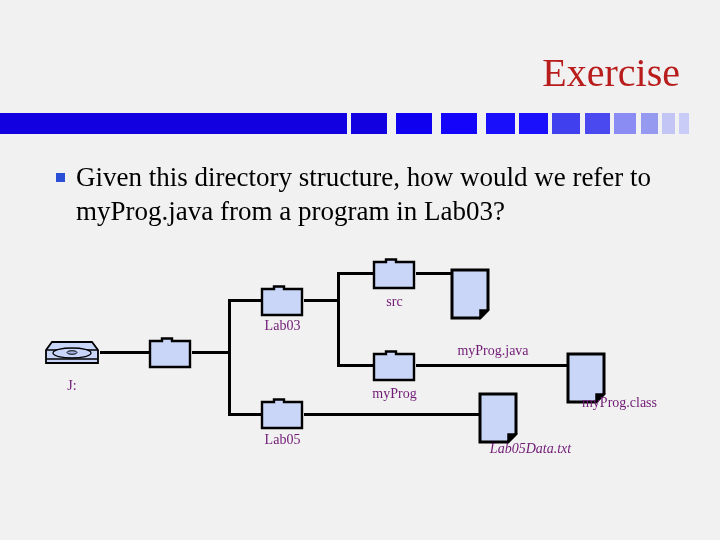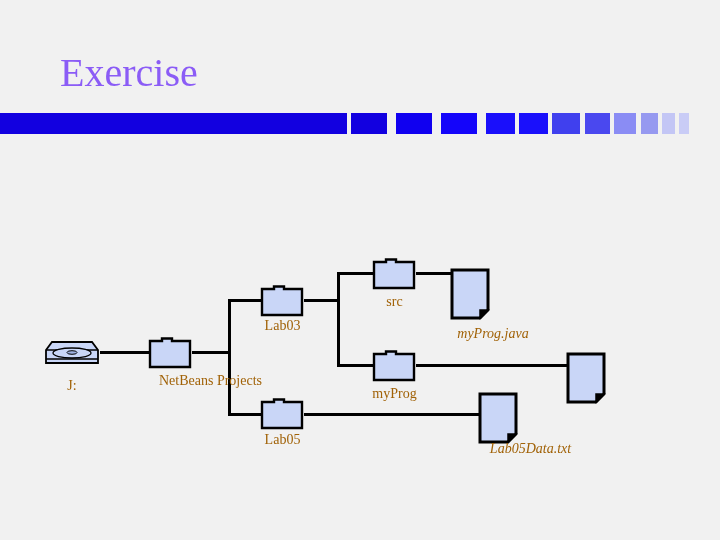--- a/index.html
+++ b/index.html
@@ -19,23 +19,24 @@
     height: 540px;
     background: #f1f1f1;
   }
 
   
   #title {
     position: absolute;
     left: 60px;
     top: 50px;
     width: 620px;
+    text-align: right;
     font-size: 40px;
     line-height: 46px;
-    color: #8b5cf6;
+    color: #b91c1c;
     font-family: "Liberation Serif", "DejaVu Serif", serif;
     white-space: nowrap;
   }
 
   
   #accent-bar {
     position: absolute;
     left: 0px;
     top: 113px;
     height: 21px;
@@ -81,21 +82,21 @@
     width: 720px;
     height: 540px;
   }
   .node {
     position: absolute;
   }
   .node-label {
     position: absolute;
     font-size: 14px;
     line-height: 16px;
-    color: #a16207;
+    color: #701a75;
     font-family: "Liberation Serif", "DejaVu Serif", serif;
     white-space: nowrap;
     text-align: center;
   }
   .conn {
     position: absolute;
     background: #000000;
   }
   .conn-h { height: 3px; }
   .conn-v { width: 3px; }
@@ -115,20 +116,26 @@
       <div class="bar-seg" style="left: 486px; width: 29px; background: rgb(26, 15, 251);"></div>
       <div class="bar-seg" style="left: 519px; width: 29px; background: rgb(26, 16, 251);"></div>
       <div class="bar-seg" style="left: 552px; width: 28px; background: rgb(64, 64, 238);"></div>
       <div class="bar-seg" style="left: 585px; width: 25px; background: rgb(74, 72, 239);"></div>
       <div class="bar-seg" style="left: 614px; width: 22px; background: rgb(138, 140, 244);"></div>
       <div class="bar-seg" style="left: 641px; width: 17px; background: rgb(150, 153, 240);"></div>
       <div class="bar-seg" style="left: 662px; width: 13px; background: rgb(195, 198, 245);"></div>
       <div class="bar-seg" style="left: 679px; width: 10px; background: rgb(201, 204, 246);"></div>
     </div>
 
+  <div id="body-block">
+    <div class="bullet-row">
+      <span class="bullet-mark"></span>
+      <span class="bullet-text">Given this directory structure, how would we refer to myProg.java from a program in Lab03?</span>
+    </div>
+  </div>
 
   <div id="diagram">
       <div class="conn conn-h" style="left: 100px; top: 351px; width: 50px;"></div>
       <div class="conn conn-h" style="left: 192px; top: 351px; width: 39px;"></div>
       <div class="conn conn-v" style="left: 228px; top: 299px; height: 117px;"></div>
       <div class="conn conn-h" style="left: 228px; top: 299px; width: 34px;"></div>
       <div class="conn conn-h" style="left: 228px; top: 413px; width: 34px;"></div>
       <div class="conn conn-h" style="left: 304px; top: 299px; width: 36px;"></div>
       <div class="conn conn-v" style="left: 337px; top: 272px; height: 95px;"></div>
       <div class="conn conn-h" style="left: 337px; top: 272px; width: 36px;"></div>
@@ -141,46 +148,46 @@
           <path d="M8,2 L48,2 L54,10 L54,23 L2,23 L2,10 Z" fill="#c9d6f7" stroke="#000000" stroke-width="1.8" stroke-linejoin="miter"></path>
           <path d="M2,10 L54,10" stroke="#000000" stroke-width="1.6"></path>
           <path d="M2,19 L54,19" stroke="#000000" stroke-width="1.4"></path>
           <ellipse cx="28" cy="13" rx="19" ry="5" fill="#c9d6f7" stroke="#000000" stroke-width="1.3"></ellipse>
           <ellipse cx="28" cy="12.5" rx="5" ry="1.8" fill="#9fb2e2" stroke="#000000" stroke-width="1"></ellipse>
         </svg></div>
       <div class="node-label" style="left: 44px; top: 378px; width: 56px;">J:</div>
       <div class="node" style="left: 148px; top: 337px; width: 44px; height: 32px;"><svg width="44" height="32" viewBox="0 0 44 32">
           <path d="M2,30 L2,4 L14,4 L14,1.5 L24,1.5 L24,4 L42,4 L42,30 Z" fill="#c9d6f7" stroke="#000000" stroke-width="2.4" stroke-linejoin="miter"></path>
         </svg></div>
-      <div class="node-label" style="left: 128px; top: 373px; width: 165px;">NetBeans Projects</div>
       <div class="node" style="left: 260px; top: 285px; width: 44px; height: 32px;"><svg width="44" height="32" viewBox="0 0 44 32">
           <path d="M2,30 L2,4 L14,4 L14,1.5 L24,1.5 L24,4 L42,4 L42,30 Z" fill="#c9d6f7" stroke="#000000" stroke-width="2.4" stroke-linejoin="miter"></path>
         </svg></div>
       <div class="node-label" style="left: 240px; top: 318px; width: 85px; text-align: center;">Lab03</div>
       <div class="node" style="left: 260px; top: 398px; width: 44px; height: 32px;"><svg width="44" height="32" viewBox="0 0 44 32">
           <path d="M2,30 L2,4 L14,4 L14,1.5 L24,1.5 L24,4 L42,4 L42,30 Z" fill="#c9d6f7" stroke="#000000" stroke-width="2.4" stroke-linejoin="miter"></path>
         </svg></div>
       <div class="node-label" style="left: 240px; top: 432px; width: 85px;">Lab05</div>
       <div class="node" style="left: 372px; top: 258px; width: 44px; height: 32px;"><svg width="44" height="32" viewBox="0 0 44 32">
           <path d="M2,30 L2,4 L14,4 L14,1.5 L24,1.5 L24,4 L42,4 L42,30 Z" fill="#c9d6f7" stroke="#000000" stroke-width="2.4" stroke-linejoin="miter"></path>
         </svg></div>
       <div class="node-label" style="left: 352px; top: 294px; width: 85px;">src</div>
       <div class="node" style="left: 372px; top: 350px; width: 44px; height: 32px;"><svg width="44" height="32" viewBox="0 0 44 32">
           <path d="M2,30 L2,4 L14,4 L14,1.5 L24,1.5 L24,4 L42,4 L42,30 Z" fill="#c9d6f7" stroke="#000000" stroke-width="2.4" stroke-linejoin="miter"></path>
         </svg></div>
       <div class="node-label" style="left: 352px; top: 386px; width: 85px;">myProg</div>
       <div class="node" style="left: 450px; top: 268px; width: 40px; height: 52px;"><svg width="40" height="52" viewBox="0 0 40 52">
           <path d="M2,2 L38,2 L38,42 L30,50 L2,50 Z" fill="#c9d6f7" stroke="#000000" stroke-width="3" stroke-linejoin="miter"></path>
           <path d="M38,42 L30,42 L30,50 Z" fill="#000000" stroke="#000000" stroke-width="1.5" stroke-linejoin="miter"></path>
         </svg></div>
-      <div class="node-label" style="left: 438px; top: 326px; width: 110px; font-style: italic;">myProg.java</div>
+      <div class="node-label" style="left: 438px; top: 343px; width: 110px;">myProg.java</div>
       <div class="node" style="left: 566px; top: 352px; width: 40px; height: 52px;"><svg width="40" height="52" viewBox="0 0 40 52">
           <path d="M2,2 L38,2 L38,42 L30,50 L2,50 Z" fill="#c9d6f7" stroke="#000000" stroke-width="3" stroke-linejoin="miter"></path>
           <path d="M38,42 L30,42 L30,50 Z" fill="#000000" stroke="#000000" stroke-width="1.5" stroke-linejoin="miter"></path>
         </svg></div>
+      <div class="node-label" style="left: 562px; top: 395px; width: 115px;">myProg.class</div>
       <div class="node" style="left: 478px; top: 392px; width: 40px; height: 52px;"><svg width="40" height="52" viewBox="0 0 40 52">
           <path d="M2,2 L38,2 L38,42 L30,50 L2,50 Z" fill="#c9d6f7" stroke="#000000" stroke-width="3" stroke-linejoin="miter"></path>
           <path d="M38,42 L30,42 L30,50 Z" fill="#000000" stroke="#000000" stroke-width="1.5" stroke-linejoin="miter"></path>
         </svg></div>
       <div class="node-label" style="left: 468px; top: 441px; width: 125px; font-style: italic;">Lab05Data.txt</div>
     </div>
 
 </div>
 
 </body></html>

